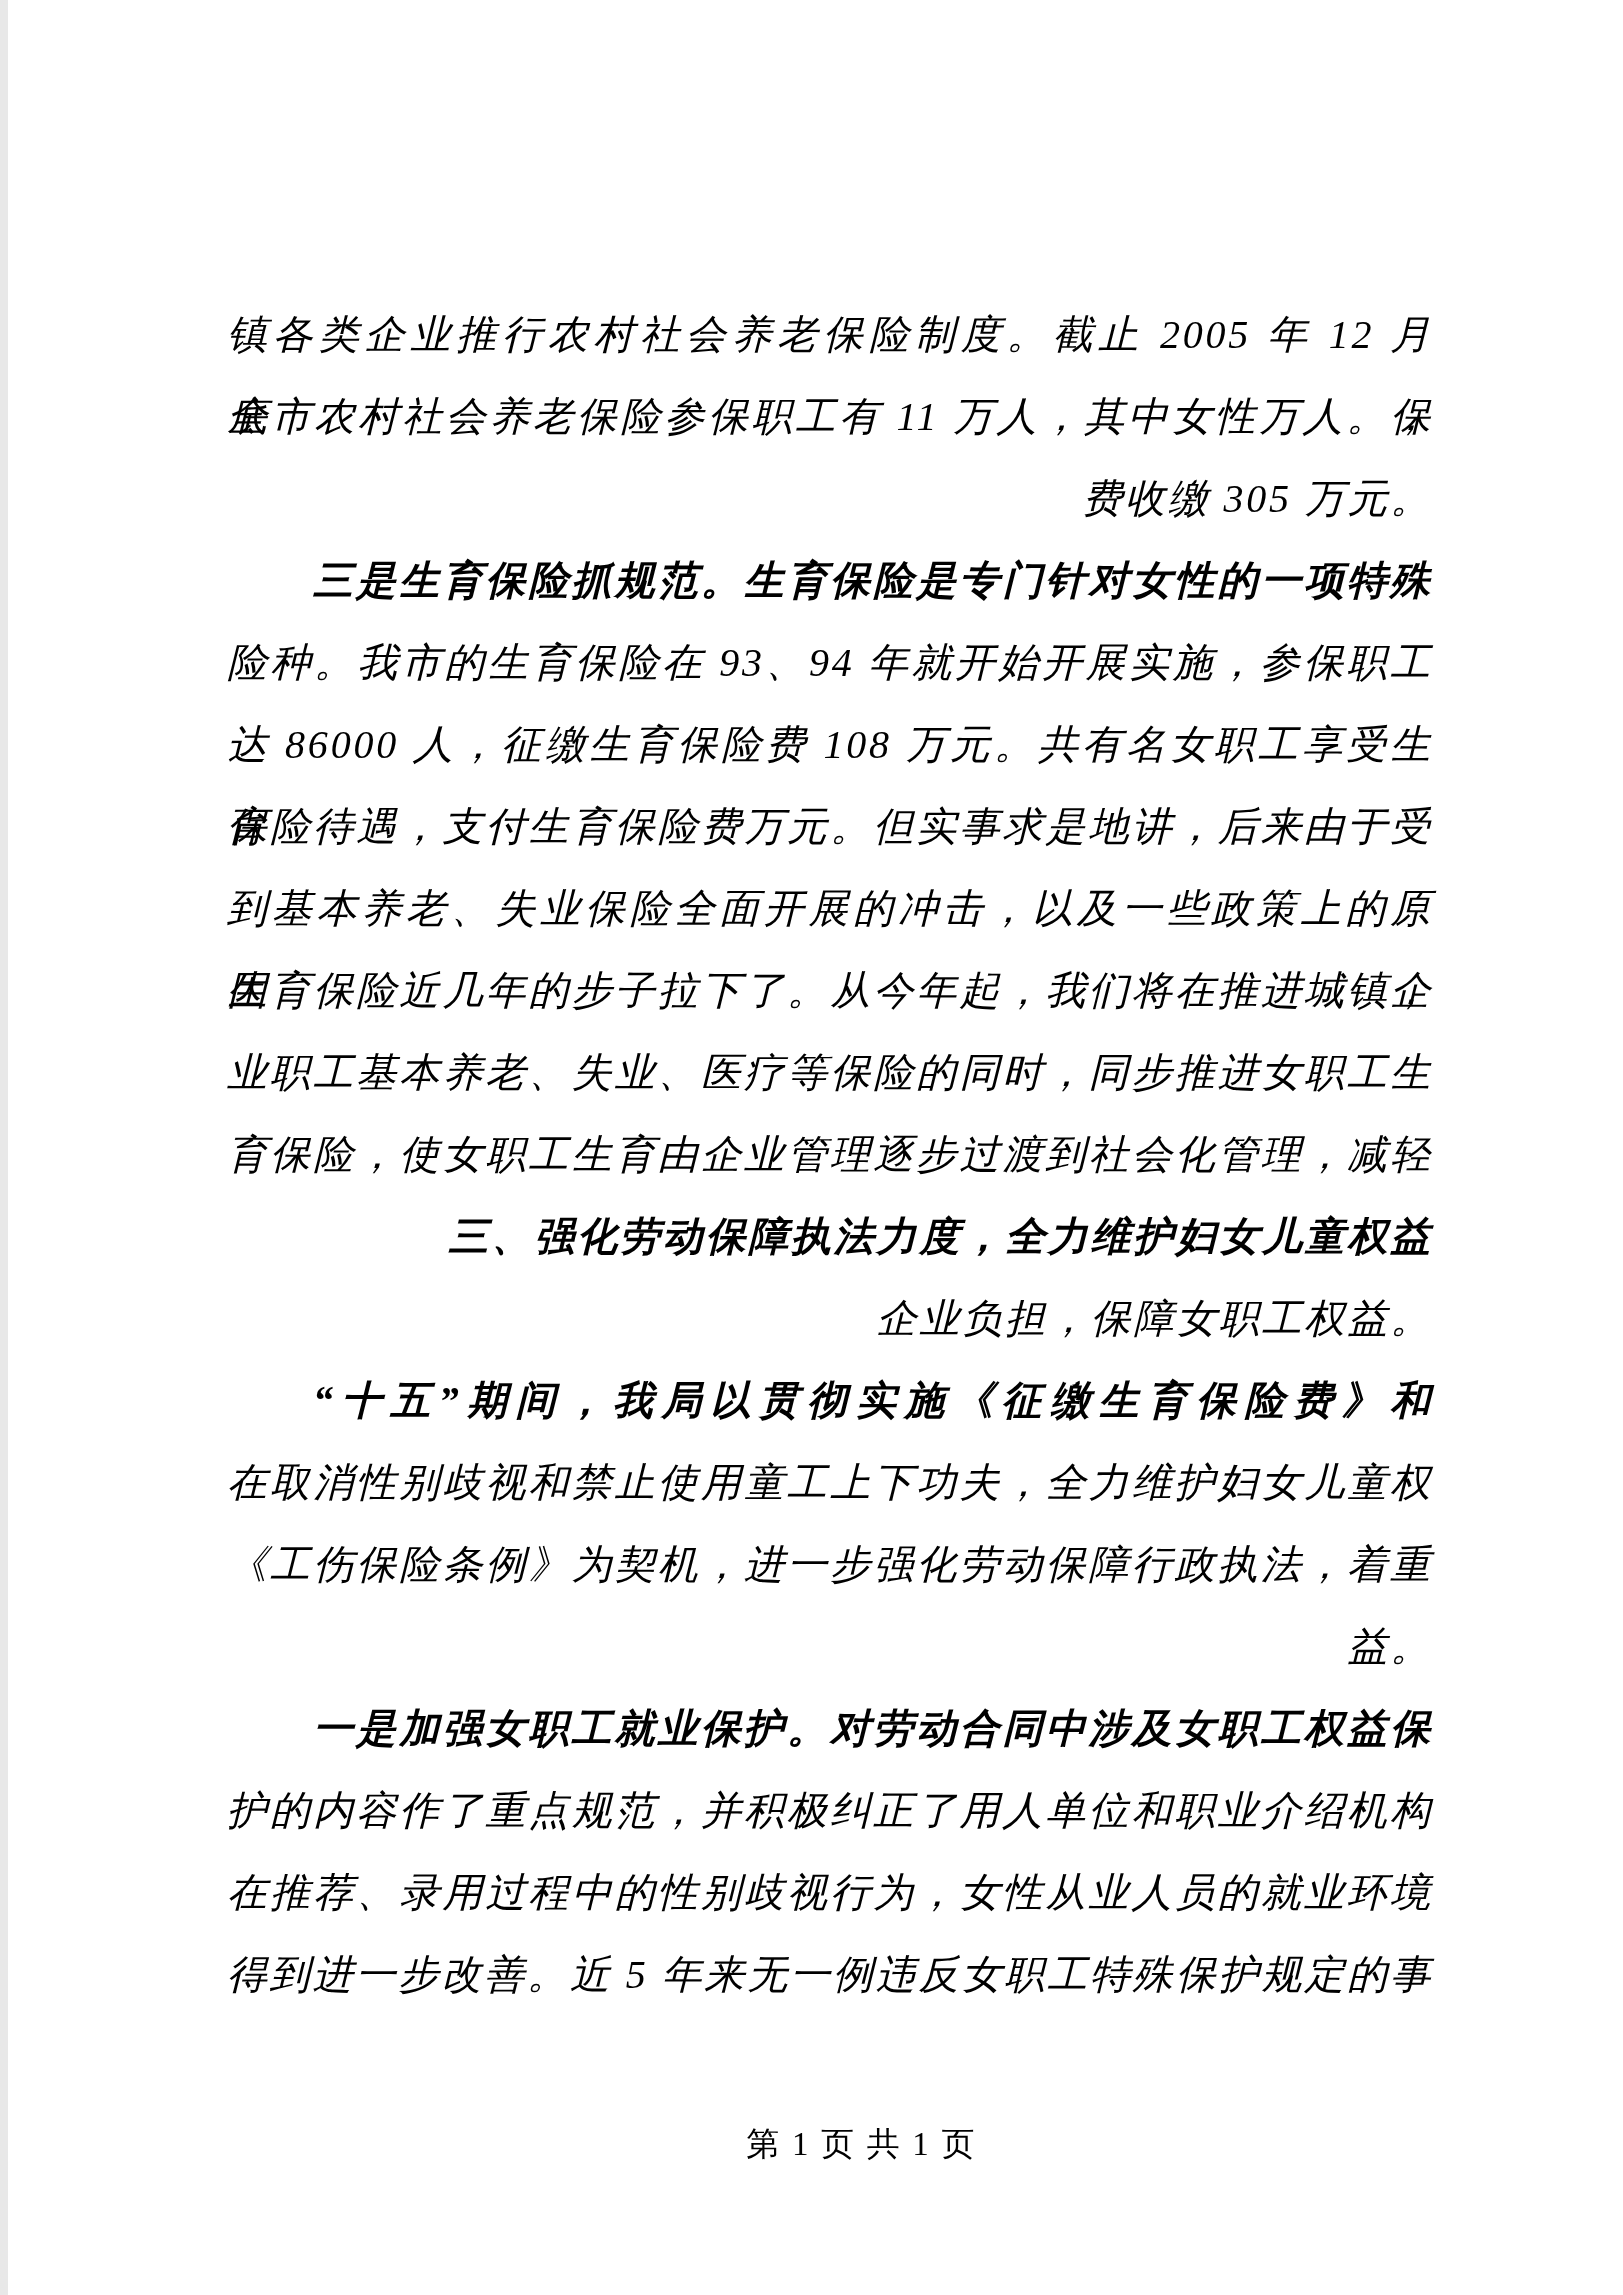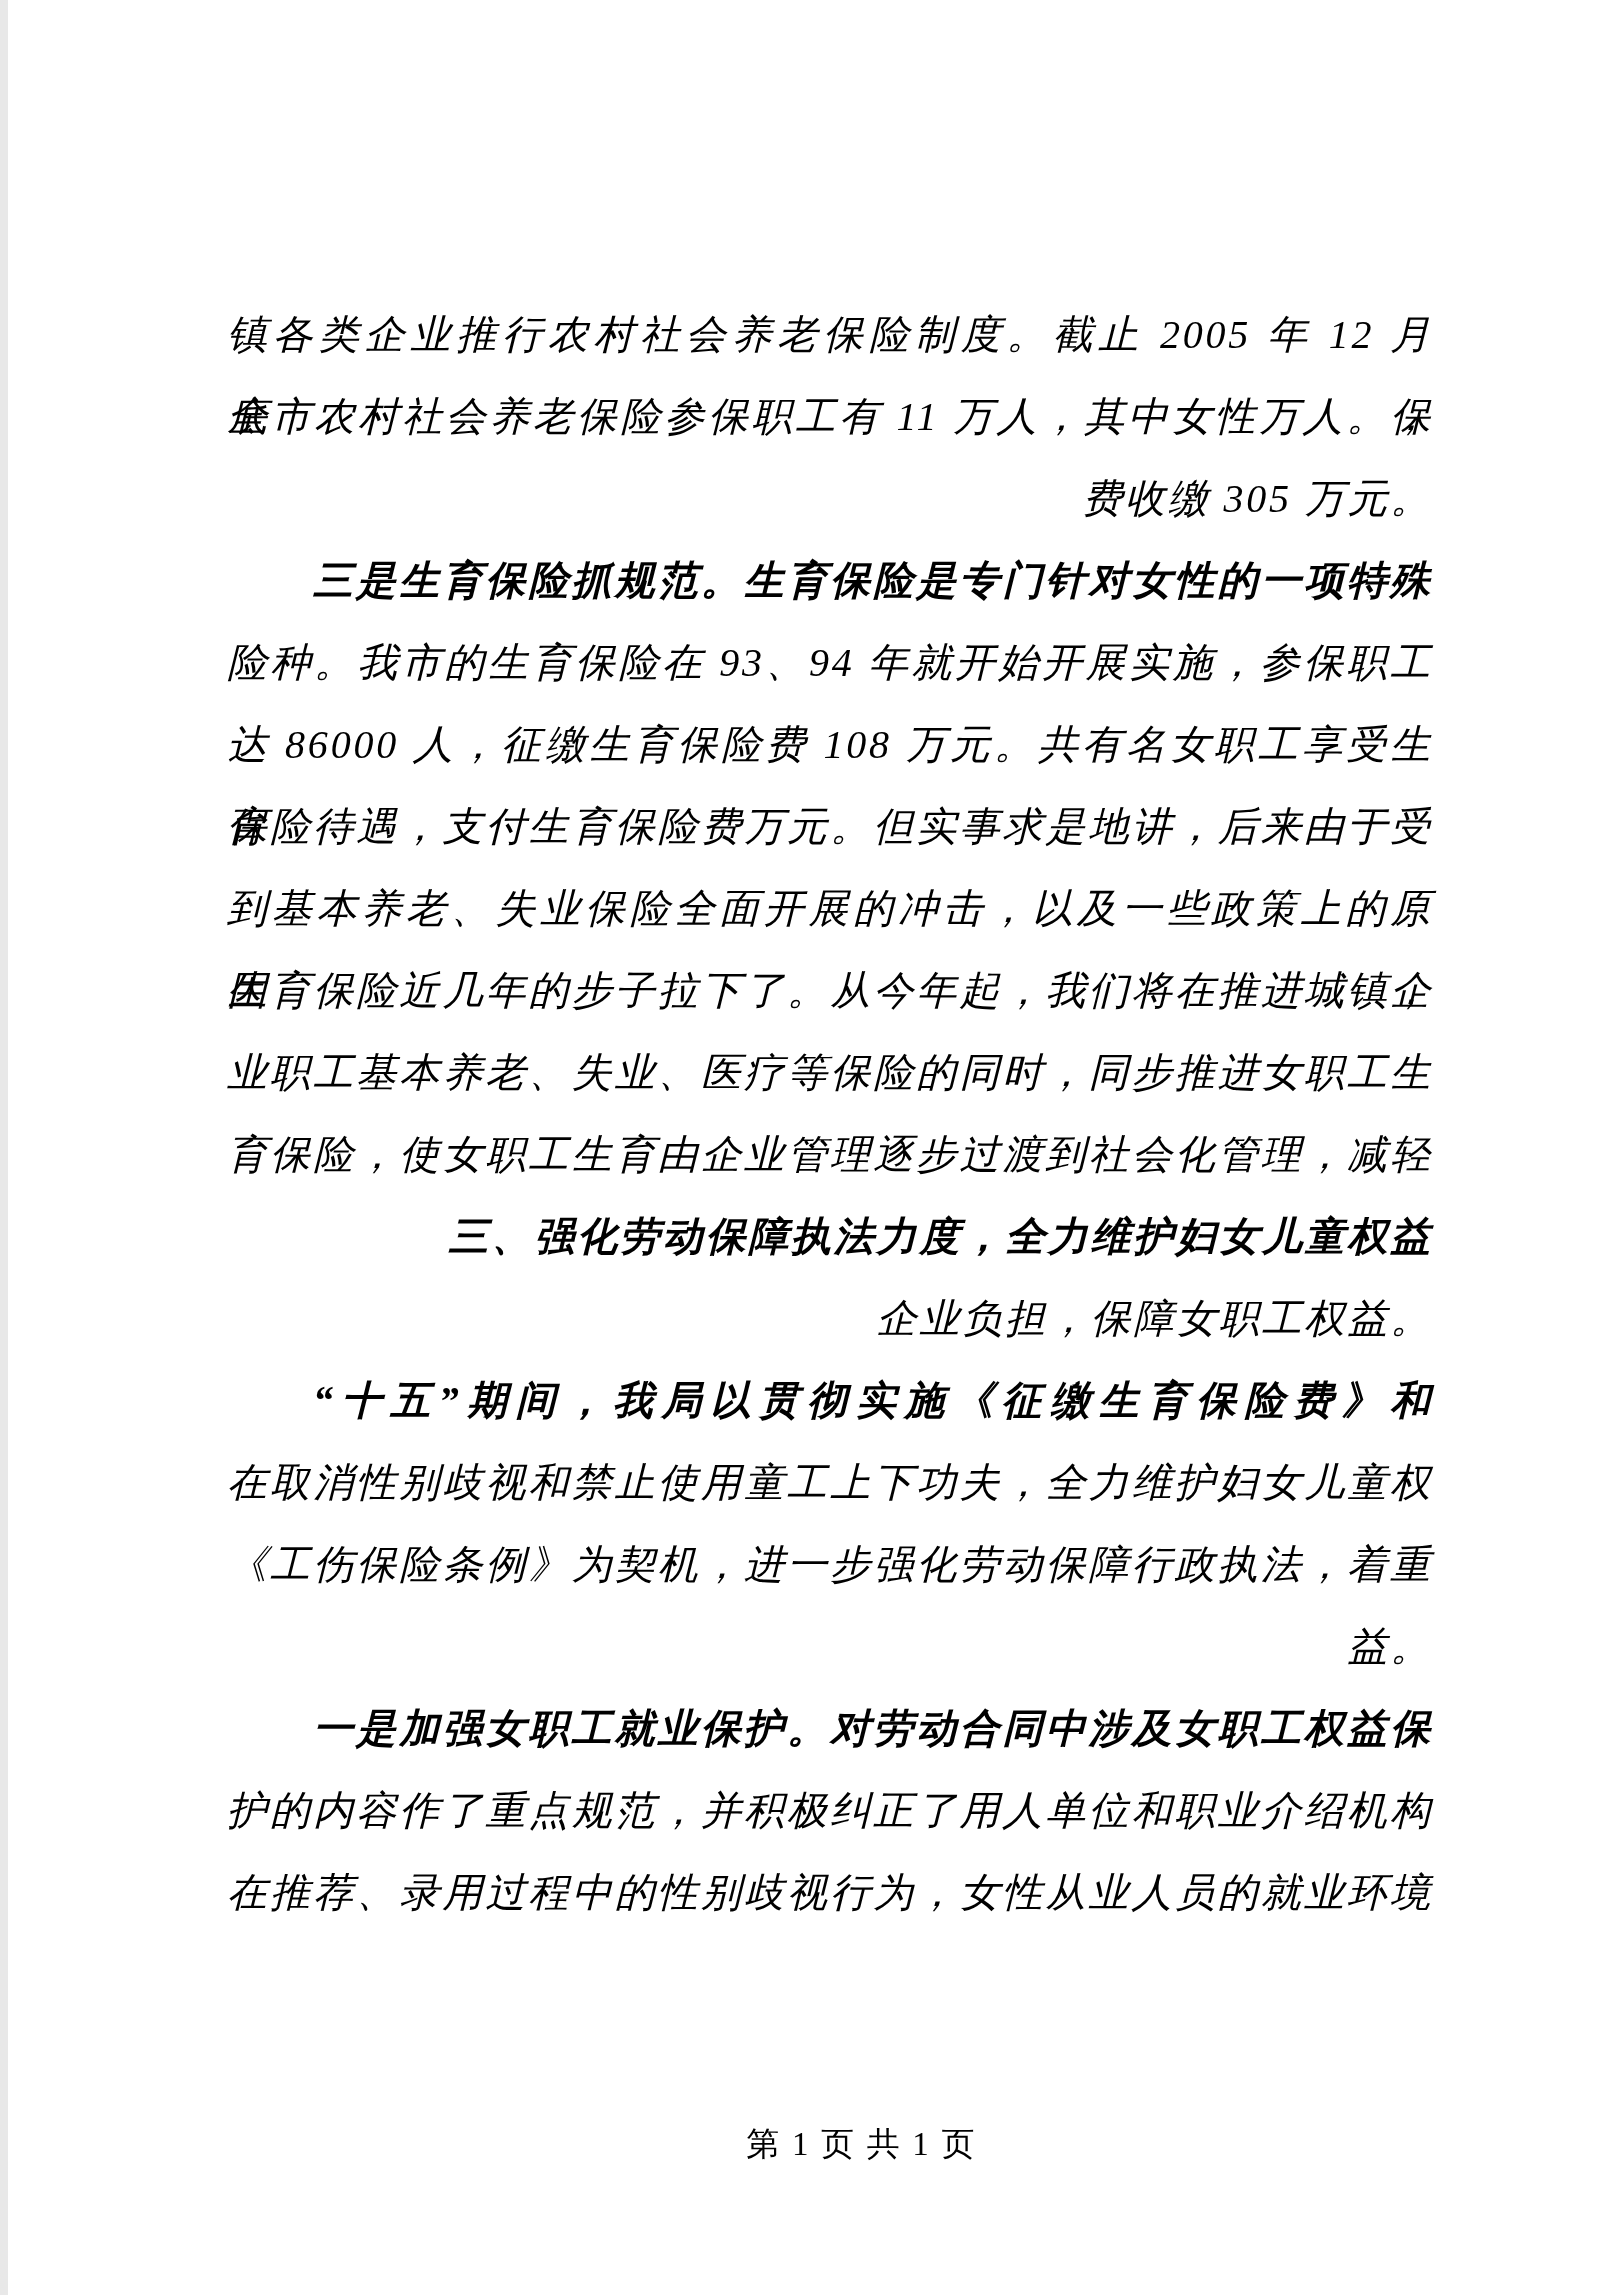--- a/index.html
+++ b/index.html
@@ -75,19 +75,20 @@
     <div class="line fill">育保险，使女职工生育由企业管理逐步过渡到社会化管理，减轻</div>
     <div class="line indent">三、强化劳动保障执法力度，全力维护妇女儿童权益</div>
     <div class="line">企业负担，保障女职工权益。</div>
     <div class="line fill indent">“十五”期间，我局以贯彻实施《征缴生育保险费》和</div>
     <div class="line fill">在取消性别歧视和禁止使用童工上下功夫，全力维护妇女儿童权</div>
     <div class="line fill">《工伤保险条例》为契机，进一步强化劳动保障行政执法，着重</div>
     <div class="line">益。</div>
     <div class="line fill indent">一是加强女职工就业保护。对劳动合同中涉及女职工权益保</div>
     <div class="line fill">护的内容作了重点规范，并积极纠正了用人单位和职业介绍机构</div>
     <div class="line fill">在推荐、录用过程中的性别歧视行为，女性从业人员的就业环境</div>
+    <div class="line fill">得到进一步改善。近 5 年来无一例违反女职工特殊保护规定的事</div>
   </div>
 
   <div class="footer">
     <span class="inner">第 1 页 共 1 页</span>
   </div>
 </div>
 
 
 </body></html>

